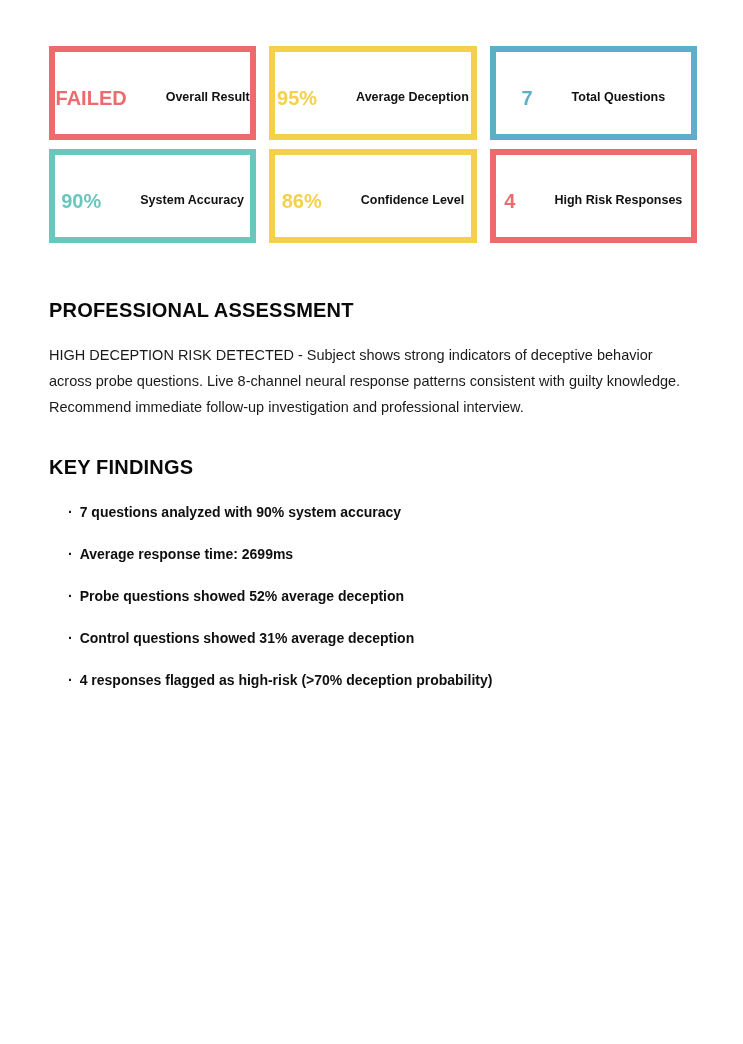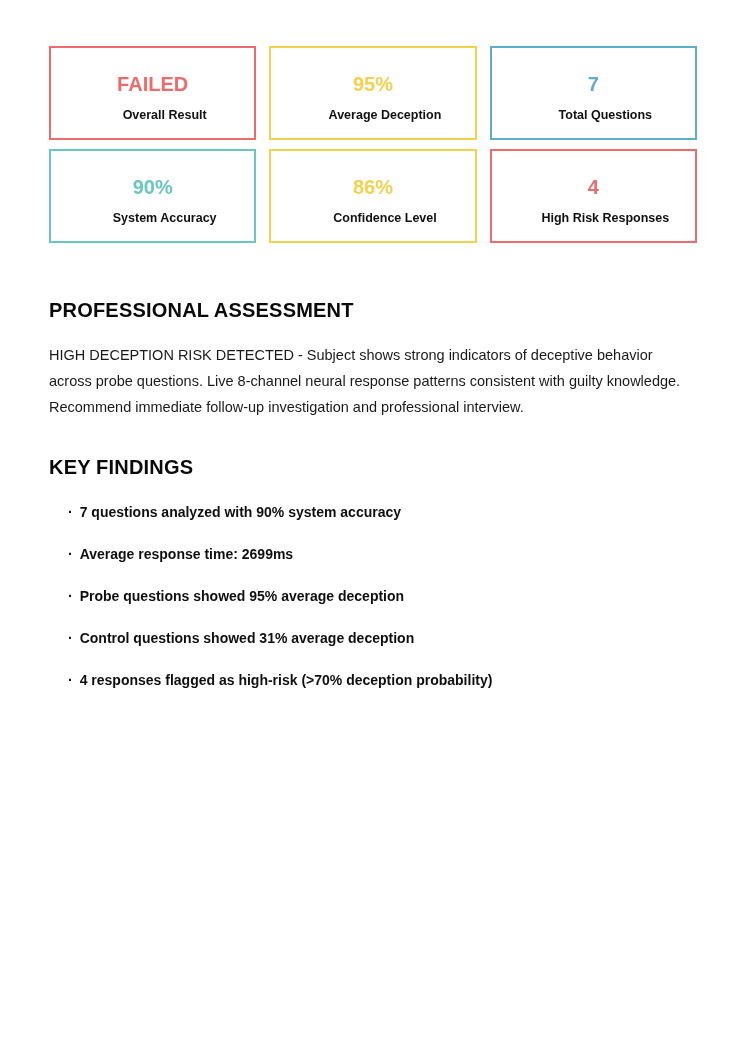--- a/index.html
+++ b/index.html
@@ -27,23 +27,23 @@
   .stats-grid {
     margin-top: 46px;
     display: grid;
     grid-template-columns: repeat(3, 1fr);
     column-gap: 13px;
     row-gap: 9px;
   }
   .stat-card {
     height: 94px;
     background: #ffffff;
-    border: 2px solid #f9a8d4; 
+    border: 6px solid #f9a8d4; 
     display: flex;
-    flex-direction: column;
+    flex-direction: row;
     align-items: center;
     justify-content: center;
     padding-top: 9px;
     gap: 15px;
   }
   .stat-value {
     font-size: 20px;
     font-weight: 700;
     line-height: 1;
   }
@@ -150,21 +150,21 @@
 
         <li class="finding-item">
           <span class="finding-text">7 questions analyzed with 90% system accuracy</span>
         </li>
 
         <li class="finding-item">
           <span class="finding-text">Average response time: 2699ms</span>
         </li>
 
         <li class="finding-item">
-          <span class="finding-text">Probe questions showed 95% average deception</span>
+          <span class="finding-text">Probe questions showed 52% average deception</span>
         </li>
 
         <li class="finding-item">
           <span class="finding-text">Control questions showed 31% average deception</span>
         </li>
 
         <li class="finding-item">
           <span class="finding-text">4 responses flagged as high-risk (&gt;70% deception probability)</span>
         </li>
       </ul>

